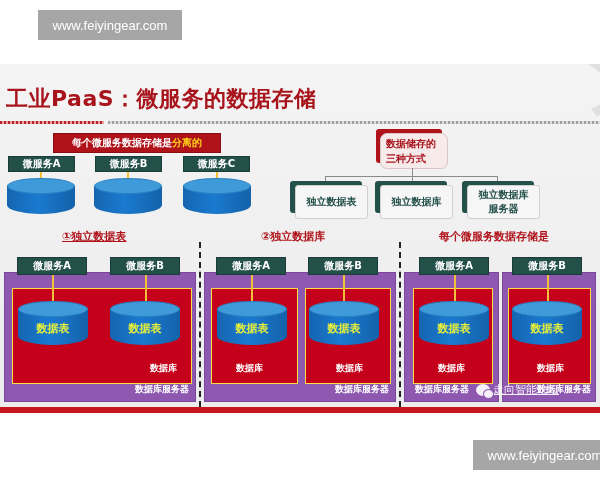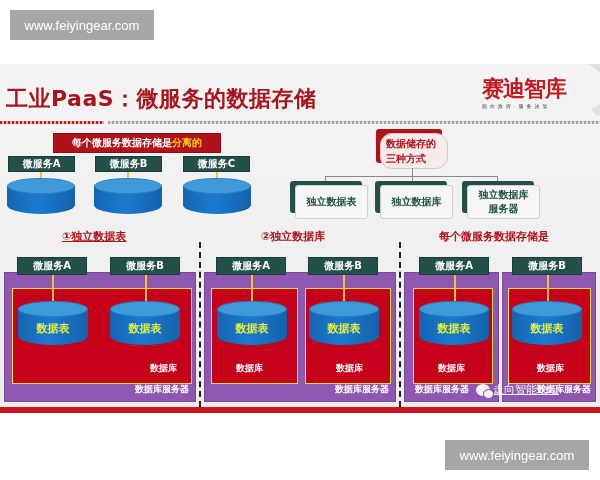--- a/index.html
+++ b/index.html
@@ -2,21 +2,21 @@
 <html><head>
 <meta charset="utf-8">
 <style>
   * { box-sizing: border-box; margin: 0; padding: 0; }
   html, body { width: 600px; height: 480px; background: #ffffff; overflow: hidden; }
   body { position: relative; font-family: "DejaVu Sans", sans-serif; }
 
   .watermark {
     position: absolute; background: #a6a6a6; color: #ffffff;
     font-family: "Liberation Sans", sans-serif; font-size: 13px;
-    display: flex; align-items: center; justify-content: center;
+    display: flex; align-items: center; justify-content: center; margin-left: 28px;
   }
   .wm-top { left: 10px; top: 10px; width: 144px; height: 30px; }
   .wm-bottom { left: 445px; top: 440px; width: 144px; height: 30px; }
 
   .slide {
     position: absolute; left: 0; top: 64px; width: 600px; height: 349px;
     background: linear-gradient(180deg, #f4f4f4 0%, #efefef 60%, #ececec 100%);
     overflow: hidden;
   }
   .slide-bottom-bar {
@@ -83,21 +83,21 @@
 
   .tree-root {
     position: absolute; left: 376px; top: 65px; width: 72px; height: 38px;
   }
   .tree-root .shadow {
     position: absolute; left: 0; top: 0; width: 66px; height: 34px;
     background: #b0121a; border-radius: 3px;
   }
   .tree-root .face {
     position: absolute; left: 4px; top: 4px; width: 68px; height: 36px;
-    background: #f7eaea; border: 1px solid #d9c7c7; border-radius: 12px;
+    background: #f7eaea; border: 1px solid #d9c7c7; border-radius: 7px;
     color: #a8141c; font-size: 10px; font-weight: bold; line-height: 15px;
     padding: 2px 0 0 5px;
   }
   .tree-line { position: absolute; background: #8a8a8a; }
 
   .tree-node { position: absolute; width: 78px; height: 38px; }
   .tree-node .shadow {
     position: absolute; left: 0; top: 0; width: 72px; height: 32px;
     background: #24504a; border-radius: 3px;
   }
@@ -141,24 +141,20 @@
 
 <div class="watermark wm-top">www.feiyingear.com</div>
 
 <div class="slide">
   <div class="swoosh"></div>
 
   <div class="title">工业PaaS：微服务的数据存储</div>
   <div class="title-rule-red"></div>
   <div class="title-rule-gray"></div>
 
-  <div class="logo">
-    <div class="logo-main">赛迪智库</div>
-    <div class="logo-sub">面向政府·服务决策</div>
-  </div>
 
   <div class="sep-banner">
     <span>每个微服务数据存储是</span>
       <span class="hl">分离的</span>
   </div>
 
   <div class="svc-label" style="left:8px;top:92px;width:67px;height:16px;">微服务A</div>
   <div class="connector" style="left:40px;top:108px;height:12px;"></div>
   <div class="cyl" style="left:7px;top:114px;width:68px;height:36px;">
       <div class="body"></div>

